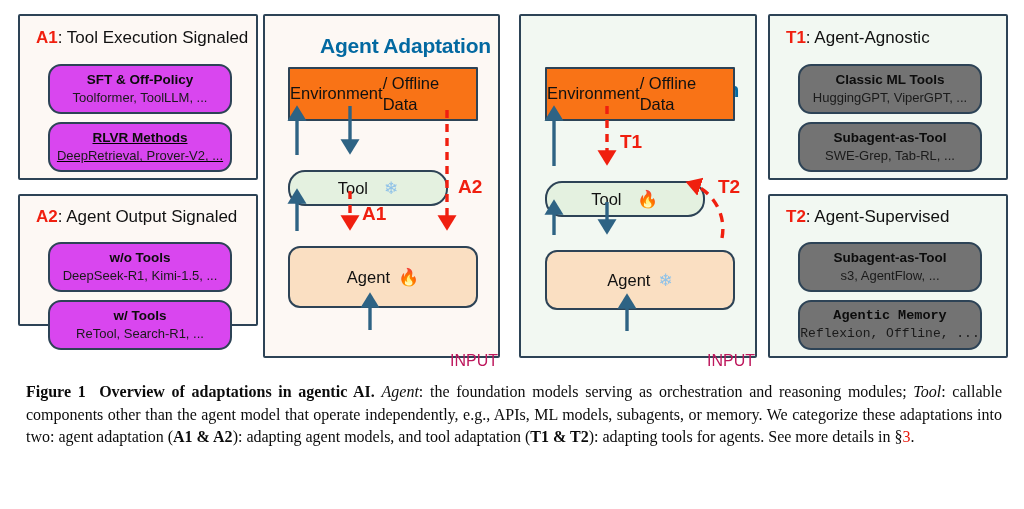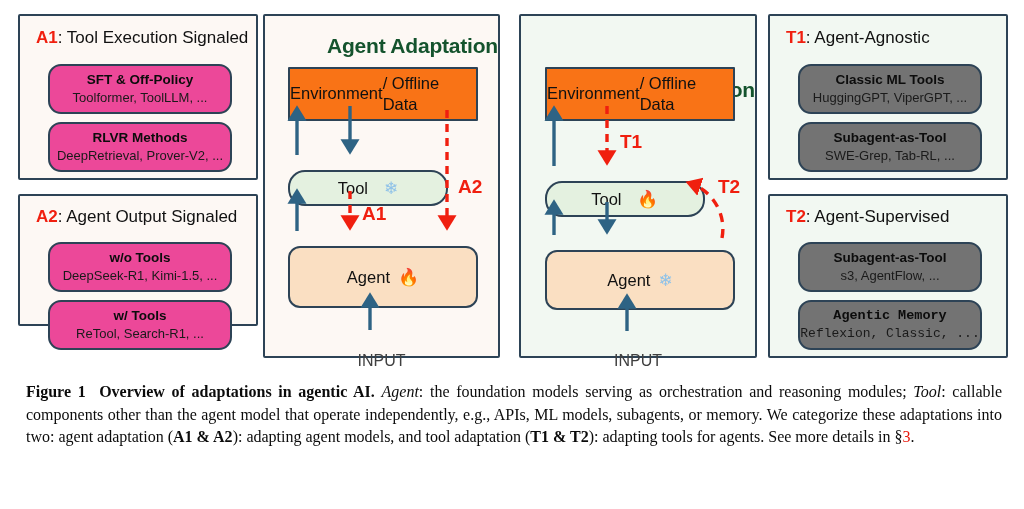--- a/index.html
+++ b/index.html
@@ -16,23 +16,23 @@
     position: absolute;
     border: 2.5px solid #2d4356;
     border-radius: 2px;
   }
   .panel.cream { background: #fdf8f4; }
   .panel.mint  { background: #f2f8f2; }
 
   .panel-heading {
     position: absolute;
     left: 0; right: 0;
-    text-align: right;
+    text-align: center;
     font-weight: bold;
-    color: #14532d;
+    color: #0369a1;
     letter-spacing: -0.2px;
     padding-left: 48px;
   }
   .side-heading {
     position: absolute;
     font-size: 17px;
     color: #111;
     white-space: nowrap;
   }
   .side-heading .code {
@@ -44,21 +44,21 @@
   .chip {
     position: absolute;
     border: 2.2px solid #2d4356;
     border-radius: 13px;
     display: flex;
     flex-direction: column;
     align-items: center;
     justify-content: center;
     line-height: 1.18;
   }
-  .chip.peach { background: #ec4899; align-items: center; }
+  .chip.peach { background: #d946ef; align-items: center; }
   .chip.green { background: #737373; }
   .chip .t1 { font-weight: bold; font-size: 13.5px; color: #0c0c0c; }
   .chip .t2 { font-size: 13px; color: #1a1a1a; margin-top: 2px; }
 
   
   .box {
     position: absolute;
     border: 2.5px solid #2d4356;
     display: flex;
     align-items: center;
@@ -83,22 +83,22 @@
     background: #fadfc2;
     border-radius: 12px;
     font-size: 16.5px;
     color: #111;
     gap: 8px;
   }
   .emoji { font-size: 17px; line-height: 1; }
   .input-label {
     position: absolute;
     font-size: 16px;
-    color: #404040;
-    text-align: center;
+    color: #be185d;
+    text-align: right;
   }
 
   
   .arrow-layer {
     position: absolute; left: 0; top: 0;
     width: 1024px; height: 509px;
     pointer-events: none;
   }
   .flow-tag {
     position: absolute;
@@ -129,21 +129,21 @@
   <div class="panel cream" style="left:18px; top:14px; width:240px; height:166px;">
     <div class="side-heading" style="left:16px; top:12px;">
       <span class="code">A1</span><span>: Tool Execution Signaled</span>
     </div>
 
     <div class="chip peach" style="left:28px; top:48px; width:184px; height:50px;">
       <div class="t1">SFT &amp; Off-Policy</div>
       <div class="t2">Toolformer, ToolLLM, ...</div>
     </div>
 
-    <div class="chip peach" style="left:28px; top:106px; width:184px; height:50px;">
+    <div class="chip peach" style="left:28px; top:106px; width:184px; height:50px;text-decoration:underline;">
       <div class="t1">RLVR Methods</div>
       <div class="t2">DeepRetrieval, Prover-V2, ...</div>
     </div>
   </div>
 
   <div class="panel cream" style="left:18px; top:194px; width:240px; height:132px;">
     <div class="side-heading" style="left:16px; top:11px;">
       <span class="code">A2</span><span>: Agent Output Signaled</span>
     </div>
 
@@ -221,21 +221,21 @@
       <span class="code">T2</span><span>: Agent-Supervised</span>
     </div>
 
     <div class="chip green" style="left:28px; top:46px; width:184px; height:50px;">
       <div class="t1">Subagent-as-Tool</div>
       <div class="t2">s3, AgentFlow, ...</div>
     </div>
 
     <div class="chip green" style="left:28px; top:104px; width:184px; height:50px;font-family:Liberation Mono, monospace;">
       <div class="t1">Agentic Memory</div>
-      <div class="t2">Reflexion, Classic, ...</div>
+      <div class="t2">Reflexion, Offline, ...</div>
     </div>
   </div>
 
   <svg class="arrow-layer" viewBox="0 0 1024 509">
     <defs>
       <marker id="bluehead" markerWidth="7" markerHeight="7" refX="2.6" refY="3.2" orient="auto" markerUnits="strokeWidth">
         <path d="M0,0.4 L0,6 L4.6,3.2 z" fill="#2e6384"></path>
       </marker>
       <marker id="redhead" markerWidth="7" markerHeight="7" refX="2.6" refY="3.2" orient="auto" markerUnits="strokeWidth">
         <path d="M0,0.4 L0,6 L4.6,3.2 z" fill="#f01f0f"></path>

